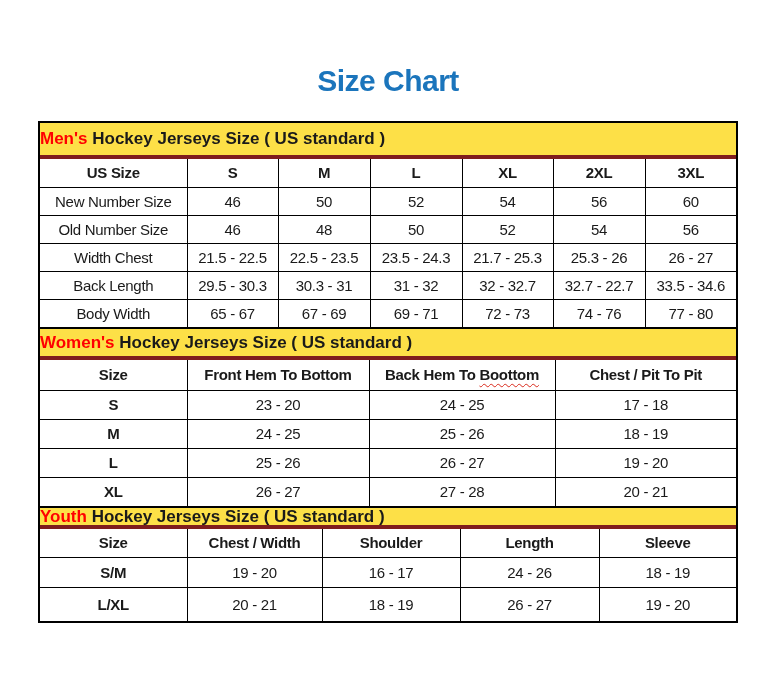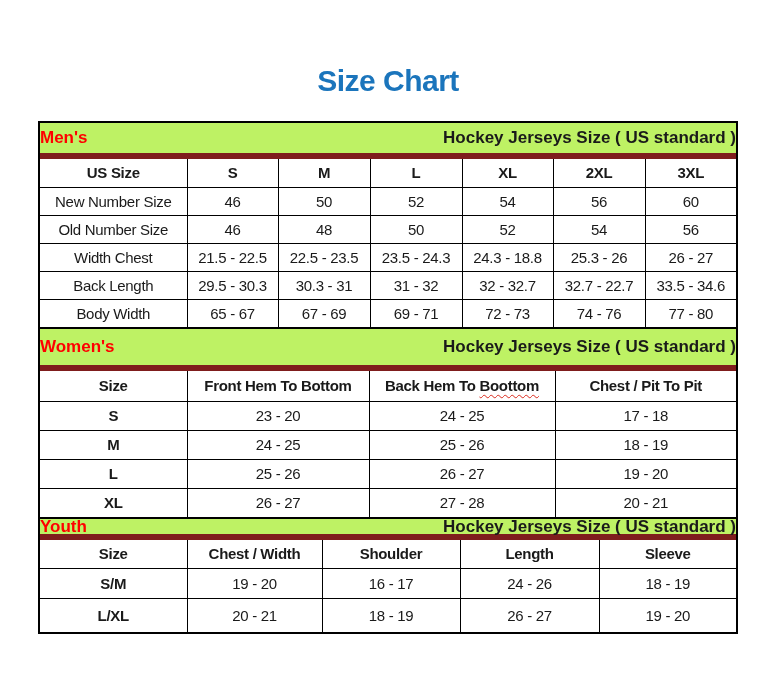--- a/index.html
+++ b/index.html
@@ -24,32 +24,32 @@
 
   .chart-wrap {
     position: absolute;
     top: 121px; left: 38px;
     width: 700px;
     border: 2px solid #000;
     background: #fff;
   }
 
   .band {
-    background: #bef264;
-    border-bottom: 6px solid #7f1d1d;
+    background: #fde047;
+    border-bottom: 4px solid #7f1d1d;
     text-align: center;
     font-weight: bold;
     font-size: 17px;
     display: flex;
     align-items: center;
-    justify-content: space-between;
+    justify-content: flex-start;
     white-space: pre;
   }
   .band-mens   { height: 36px; }
-  .band-womens { height: 44px; border-top: 2px solid #000; }
+  .band-womens { height: 33px; border-top: 2px solid #000; }
   .band-youth  { height: 23px; border-top: 2px solid #000; }
   .band .accent { color: #ff0000; }
 
   table {
     width: 100%;
     border-collapse: collapse;
     table-layout: fixed;
     padding-left: 48px;
   }
   th, td {
@@ -132,21 +132,21 @@
         <td>50</td>
         <td>52</td>
         <td>54</td>
         <td>56</td>
       </tr>
       <tr>
         <td>Width Chest</td>
         <td>21.5 - 22.5</td>
         <td>22.5 - 23.5</td>
         <td>23.5 - 24.3</td>
-        <td>24.3 - 18.8</td>
+        <td>21.7 - 25.3</td>
         <td>25.3 - 26</td>
         <td>26 - 27</td>
       </tr>
       <tr>
         <td>Back Length</td>
         <td>29.5 - 30.3</td>
         <td>30.3 - 31</td>
         <td>31 - 32</td>
         <td>32 - 32.7</td>
         <td>32.7 - 22.7</td>

